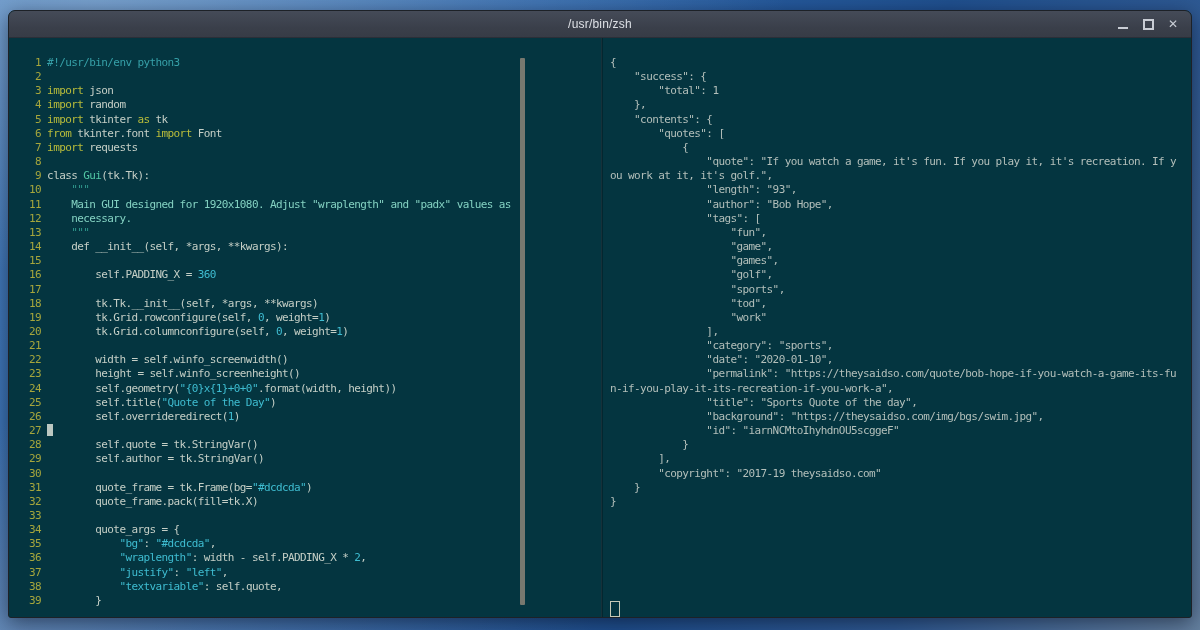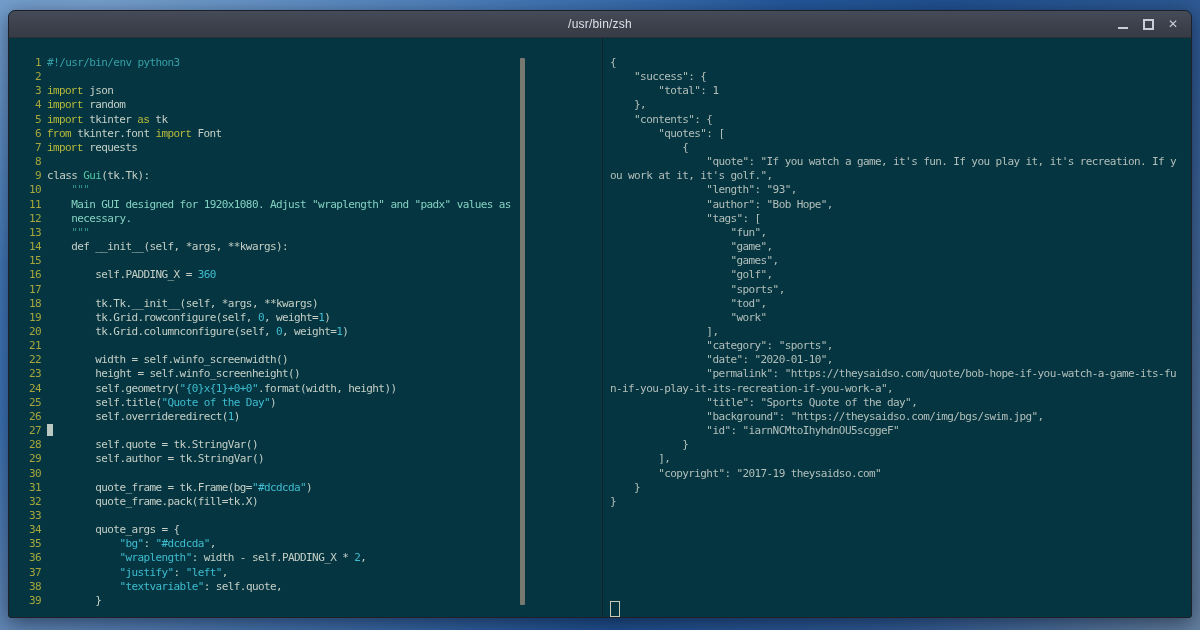--- a/index.html
+++ b/index.html
@@ -34,21 +34,21 @@
   .pane-right{left:593px;right:0;}
   pre.buffer{
     margin:0;padding:6px 0 0 14px;
     font-family:"DejaVu Sans Mono", monospace;
     font-size:11px;line-height:14.15px;letter-spacing:-0.6px;
     color:#c5cfc6;white-space:pre;
   }
   pre.json{padding-left:8px;color:#b3bfba;}
   .ln{color:#a6a63c;}
   .t{color:#c5cfc6;}
-  .k{color:#b9bc3a;font-family:Liberation Mono, monospace;}
+  .k{color:#b9bc3a;}
   .s{color:#3fbdd1;}
   .f{color:#52c7a4;}
   .c{color:#36a0a8;}
   .d{color:#84d2c2;text-align:right;}
   .dd{color:#2f968c;}
   .cursor-block{display:inline-block;width:6px;height:12px;background:#bcc8c2;vertical-align:-2px;}
   .vscroll{position:absolute;left:511px;top:8px;width:5px;height:547px;background:#77786f;border-radius:1px;}
   .statusline{position:absolute;left:0;top:557px;width:100%;height:16px;
     font-size:11px;letter-spacing:-0.6px;color:#c5cfc6;white-space:pre;}
   .st-left{position:absolute;left:11px;}

